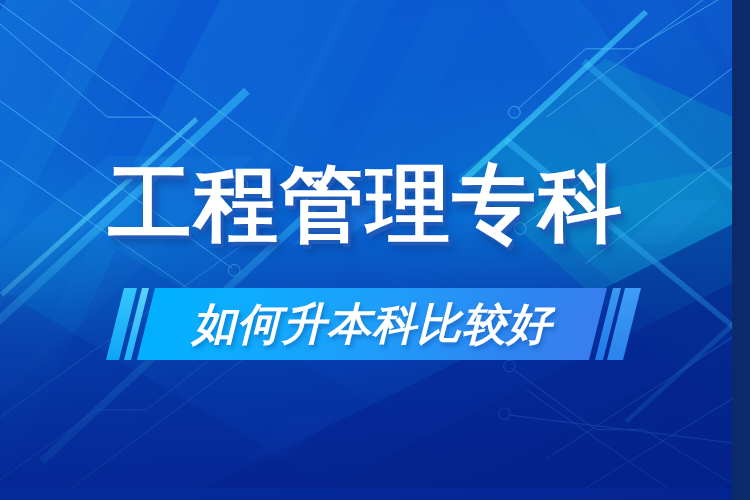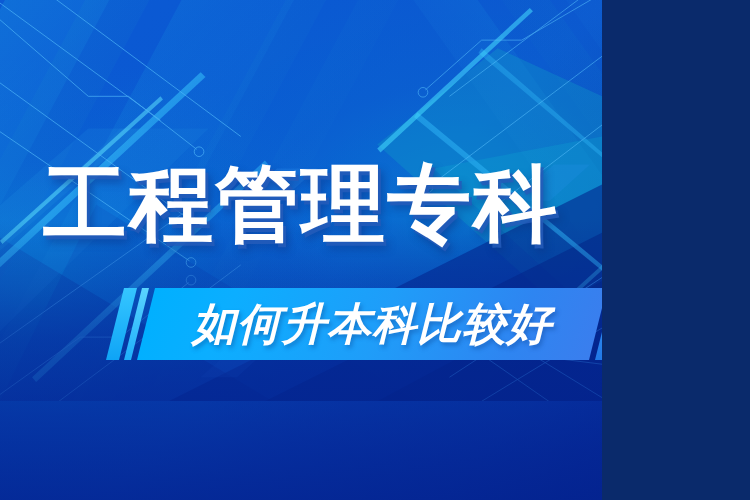--- a/index.html
+++ b/index.html
@@ -2,21 +2,21 @@
 <html><head>
 <meta charset="utf-8">
 <style>
   html, body {
     margin: 0;
     padding: 0;
     background: #0a2a6b;
   }
   #banner {
     position: relative;
-    width: 602px;
+    width: 732px;
     height: 500px;
     overflow: hidden;
     font-family: "Liberation Sans", "DejaVu Sans", sans-serif;
     background: #000000;
   }
 
   
   .bg-base {
     position: absolute;
     inset: 0;

